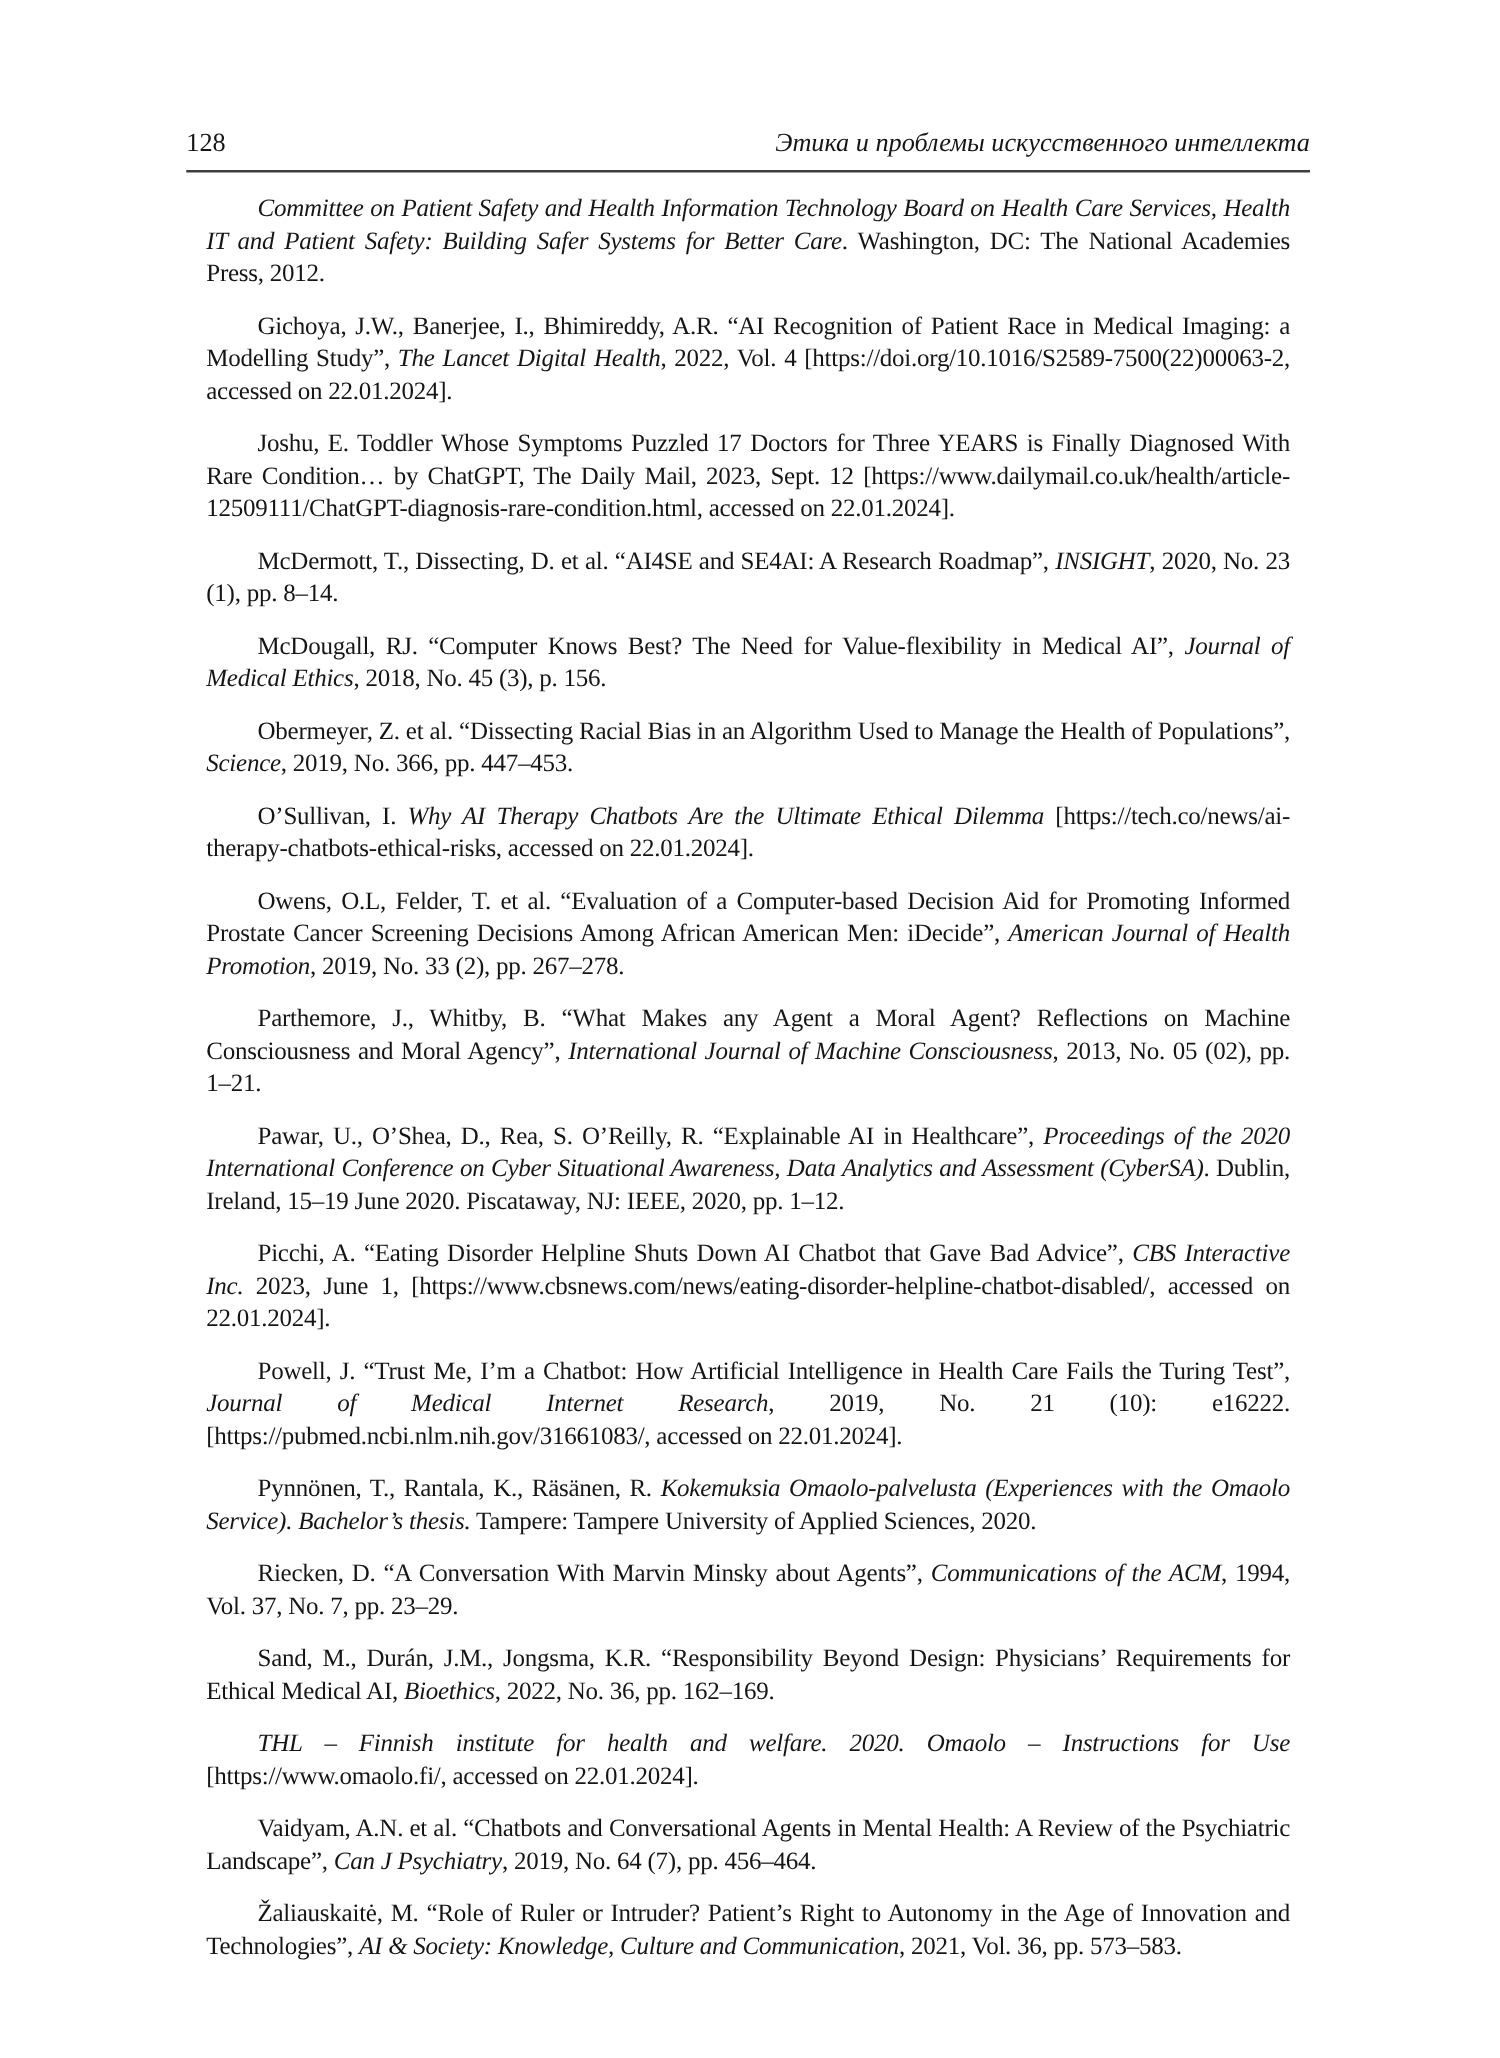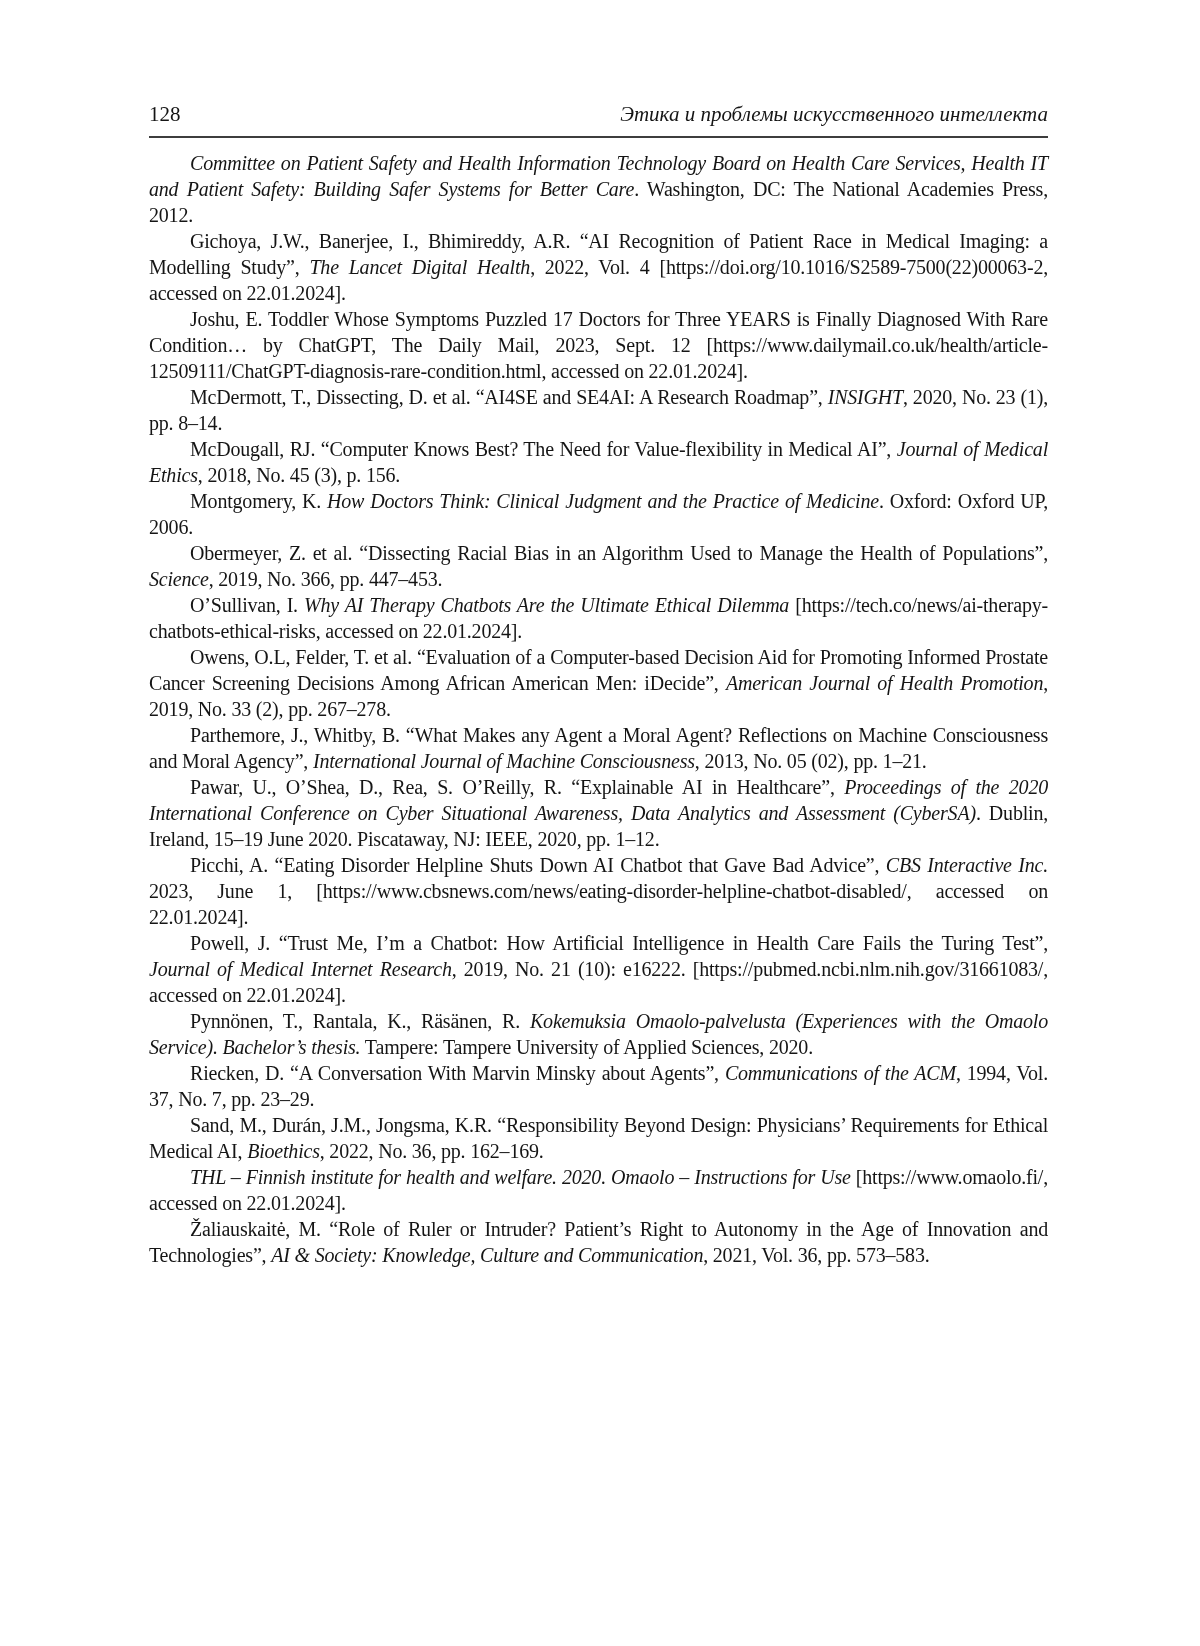--- a/index.html
+++ b/index.html
@@ -40,21 +40,21 @@
     font-family: Liberation Serif, serif;
   }
   .refs {
     margin-top: 12px;
     font-size: 20px;
     line-height: 26px;
     text-align: justify;
     letter-spacing: -0.2px;
   }
   .refs p.ref {
-    margin: 0;
+    margin: 16px;
     padding: 0;
     text-indent: 41px;
   }
   .refs p.ref i {
     font-style: italic;
   }
 </style>
 </head>
 <body>
 
@@ -63,28 +63,28 @@
     <div class="header">
       <span class="page-number">128</span>
       <span class="running-title">Этика и проблемы искусственного интеллекта</span>
     </div>
     <div class="refs" id="refs">
         <p class="ref"><i>Committee on Patient Safety and Health Information Technology Board on Health Care Services, Health IT and Patient Safety: Building Safer Systems for Better Care</i><span>. Washington, DC: The National Academies Press, 2012.</span></p>
         <p class="ref"><span>Gichoya, J.W., Banerjee, I., Bhimireddy, A.R. “AI Recognition of Patient Race in Medical Imaging: a Modelling Study”, </span><i>The Lancet Digital Health</i><span>, 2022, Vol. 4 [https://doi.org/10.1016/S2589-7500(22)00063-2, accessed on 22.01.2024].</span></p>
         <p class="ref"><span>Joshu, E. Toddler Whose Symptoms Puzzled 17 Doctors for Three YEARS is Finally Diagnosed With Rare Condition… by ChatGPT, The Daily Mail, 2023, Sept. 12 [https://www.dailymail.co.uk/health/article-12509111/ChatGPT-diagnosis-rare-condition.html, accessed on 22.01.2024].</span></p>
         <p class="ref"><span>McDermott, T., Dissecting, D. et al. “AI4SE and SE4AI: A Research Roadmap”, </span><i>INSIGHT</i><span>, 2020, No. 23 (1), pp. 8–14.</span></p>
         <p class="ref"><span>McDougall, RJ. “Computer Knows Best? The Need for Value-flexibility in Medical AI”, </span><i>Journal of Medical Ethics</i><span>, 2018, No. 45 (3), p. 156.</span></p>
-        <p class="ref"><span>Montgomery, K. </span><i>How Doctors Think: Clinical Judgment and the Practice of Medicine</i><span>. Oxford: Oxford UP, 2006.</span></p>
         <p class="ref"><span>Obermeyer, Z. et al. “Dissecting Racial Bias in an Algorithm Used to Manage the Health of Populations”, </span><i>Science</i><span>, 2019, No. 366, pp. 447–453.</span></p>
         <p class="ref"><span>O’Sullivan, I. </span><i>Why AI Therapy Chatbots Are the Ultimate Ethical Dilemma</i><span> [https://tech.co/news/ai-therapy-chatbots-ethical-risks, accessed on 22.01.2024].</span></p>
         <p class="ref"><span>Owens, O.L, Felder, T. et al. “Evaluation of a Computer-based Decision Aid for Promoting Informed Prostate Cancer Screening Decisions Among African American Men: iDecide”, </span><i>American Journal of Health Promotion</i><span>, 2019, No. 33 (2), pp. 267–278.</span></p>
         <p class="ref"><span>Parthemore, J., Whitby, B. “What Makes any Agent a Moral Agent? Reflections on Machine Consciousness and Moral Agency”, </span><i>International Journal of Machine Consciousness</i><span>, 2013, No. 05 (02), pp. 1–21.</span></p>
         <p class="ref"><span>Pawar, U., O’Shea, D., Rea, S. O’Reilly, R. “Explainable AI in Healthcare”, </span><i>Proceedings of the 2020 International Conference on Cyber Situational Awareness, Data Analytics and Assessment (CyberSA)</i><span>. Dublin, Ireland, 15–19 June 2020. Piscataway, NJ: IEEE, 2020, pp. 1–12.</span></p>
         <p class="ref"><span>Picchi, A. “Eating Disorder Helpline Shuts Down AI Chatbot that Gave Bad Advice”, </span><i>CBS Interactive Inc.</i><span> 2023, June 1, [https://www.cbsnews.com/news/eating-disorder-helpline-chatbot-disabled/, accessed on 22.01.2024].</span></p>
         <p class="ref"><span>Powell, J. “Trust Me, I’m a Chatbot: How Artificial Intelligence in Health Care Fails the Turing Test”, </span><i>Journal of Medical Internet Research</i><span>, 2019, No. 21 (10): e16222. [https://pubmed.ncbi.nlm.nih.gov/31661083/, accessed on 22.01.2024].</span></p>
         <p class="ref"><span>Pynnönen, T., Rantala, K., Räsänen, R. </span><i>Kokemuksia Omaolo-palvelusta (Experiences with the Omaolo Service). Bachelor’s thesis.</i><span> Tampere: Tampere University of Applied Sciences, 2020.</span></p>
         <p class="ref"><span>Riecken, D. “A Conversation With Marvin Minsky about Agents”, </span><i>Communications of the ACM</i><span>, 1994, Vol. 37, No. 7, pp. 23–29.</span></p>
         <p class="ref"><span>Sand, M., Durán, J.M., Jongsma, K.R. “Responsibility Beyond Design: Physicians’ Requirements for Ethical Medical AI, </span><i>Bioethics</i><span>, 2022, No. 36, pp. 162–169.</span></p>
         <p class="ref"><i>THL – Finnish institute for health and welfare. 2020. Omaolo – Instructions for Use</i><span> [https://www.omaolo.fi/, accessed on 22.01.2024].</span></p>
+        <p class="ref"><span>Vaidyam, A.N. et al. “Chatbots and Conversational Agents in Mental Health: A Review of the Psychiatric Landscape”, </span><i>Can J Psychiatry</i><span>, 2019, No. 64 (7), pp. 456–464.</span></p>
         <p class="ref"><span>Žaliauskaitė, M. “Role of Ruler or Intruder? Patient’s Right to Autonomy in the Age of Innovation and Technologies”, </span><i>AI &amp; Society: Knowledge, Culture and Communication</i><span>, 2021, Vol. 36, pp. 573–583.</span></p>
       </div>
   </div>
 </div>
 
 </body></html>

